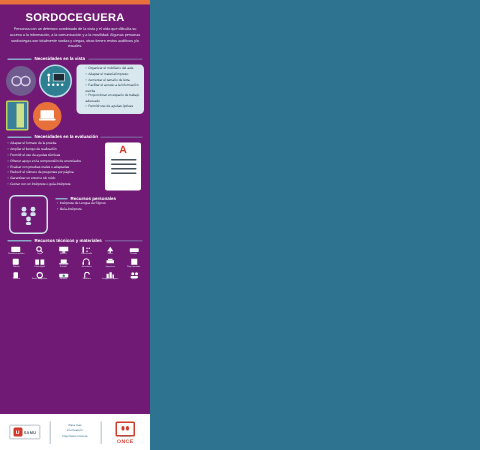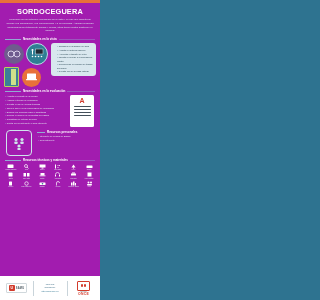--- a/index.html
+++ b/index.html
@@ -2,21 +2,21 @@
 <html><head>
 <meta charset="utf-8">
 <style>
   html,body{margin:0;padding:0;}
   body{
     width:100px;height:300px;overflow:hidden;
     background:#2e7390;
     font-family:"Liberation Sans", sans-serif;
     color:#ffffff;
   }
-  .page{position:relative;width:100px;height:300px;background:#a21caf;}
+  .page{position:relative;width:100px;height:300px;background:#701a75;}
 
   .topbar{height:3px;background:#e8703a;width:100%;}
 
   .title{
     text-align:center;font-size:7.4px;font-weight:bold;
     letter-spacing:.15px;padding:4px 2px 2px;
     color:#ffffff;
   }
   .intro{
     font-size:2.5px;line-height:1.5;text-align:center;

